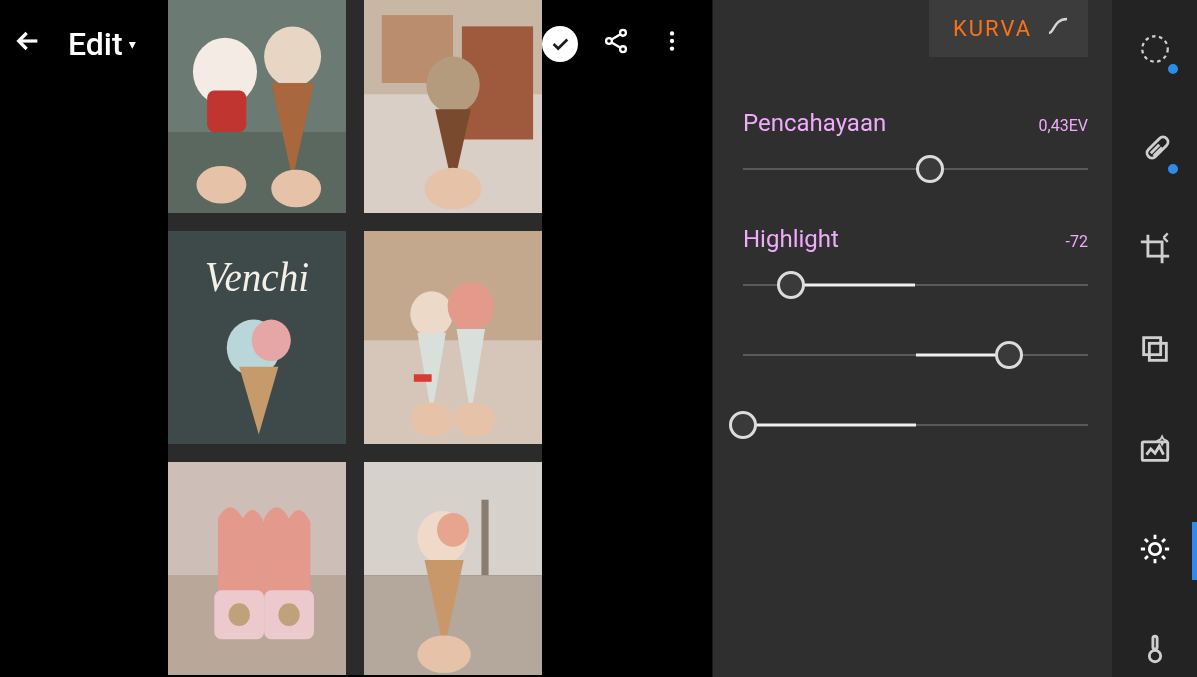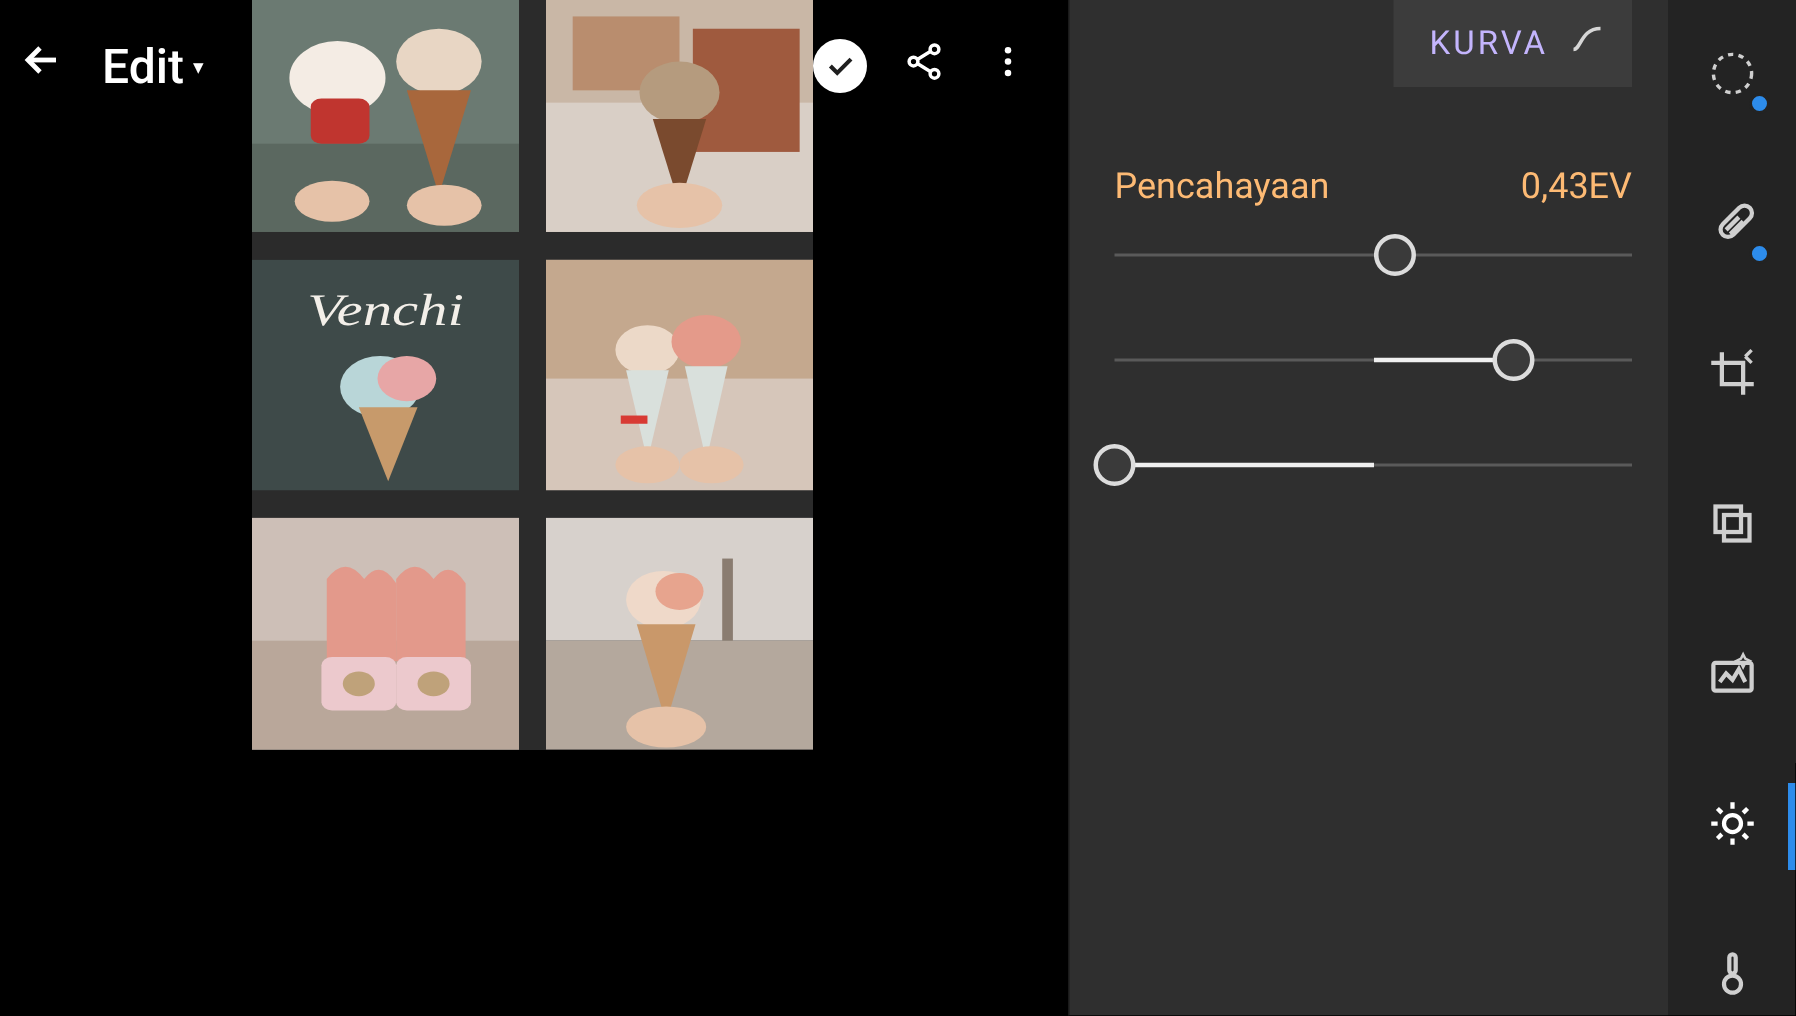--- a/index.html
+++ b/index.html
@@ -43,21 +43,21 @@
     display:flex; align-items:center; justify-content:center;
     font-size: 22px; margin-right: 10px; cursor:pointer;
   }
   .topbar .share, .topbar .more {
     width: 56px; color:#fff; font-size: 26px; text-align:center; cursor:pointer;
   }
 
   .grid {
     position: absolute;
     left: 168px; top: 0;
-    width: 374px; height: 500px;
+    width: 374px; height: 675px;
     display: grid;
     grid-template-columns: 1fr 1fr;
     grid-template-rows: 1fr 1fr 1fr;
     gap: 18px;
     background:#2b2b2b;
   }
   .tile { position:relative; overflow:hidden; }
   .tile svg { width:100%; height:100%; display:block; }
 
   
@@ -67,34 +67,34 @@
     background: #2f2f2f;
     border-left: 1px solid #1a1a1a;
     padding: 0 24px 0 30px;
     display:flex; flex-direction:column;
   }
   .tab {
     align-self: flex-end;
     padding: 14px 18px 14px 24px;
     font-size: 22px;
     letter-spacing: 2px;
-    color: #c4b5fd;
+    color: #f97316;
     background: #3c3c3c;
     display:flex; align-items:center; gap:14px;
     cursor:pointer;
   }
   .tab .curve-glyph { font-size: 22px; color:#d6d6d6; }
 
   .sliders { flex:1; padding-top: 52px; }
   .slider-row { margin-bottom: 42px; }
   .slider-head {
     display:flex; justify-content:space-between; align-items:baseline;
-    font-size: 24px; color:#fdba74; margin-bottom: 18px;
-  }
-  .slider-head .val { font-size: 24px; }
+    font-size: 24px; color:#f0abfc; margin-bottom: 18px;
+  }
+  .slider-head .val { font-size: 16px; }
   .slider-track {
     position:relative; height: 28px; cursor:pointer;
   }
   .track-line {
     position:absolute; top:50%; left:0; right:0; height:2px;
     background:#5a5a5a; transform:translateY(-50%);
   }
   .track-active {
     position:absolute; top:50%; height:3px; background:#f0f0f0;
     transform:translateY(-50%);
@@ -253,20 +253,31 @@
           <span>Pencahayaan</span>
           <span class="val">0,43EV</span>
         </div>
         <div class="slider-track">
           <div class="track-line"></div>
           <div class="track-active" style="left:50%;width:4.29999999999999%"></div>
           <div class="thumb" style="left:54.29999999999999%"></div>
         </div>
       </div>
       <div class="slider-row">
+        <div class="slider-head">
+          <span>Highlight</span>
+          <span class="val">-72</span>
+        </div>
+        <div class="slider-track">
+          <div class="track-line"></div>
+          <div class="track-active" style="left:14.000000000000002%;width:36%"></div>
+          <div class="thumb" style="left:14.000000000000002%"></div>
+        </div>
+      </div>
+      <div class="slider-row">
         <div class="slider-track">
           <div class="track-line"></div>
           <div class="track-active" style="left:50%;width:27%"></div>
           <div class="thumb" style="left:77%"></div>
         </div>
       </div>
       <div class="slider-row">
         <div class="slider-track">
           <div class="track-line"></div>
           <div class="track-active" style="left:0%;width:50%"></div>

